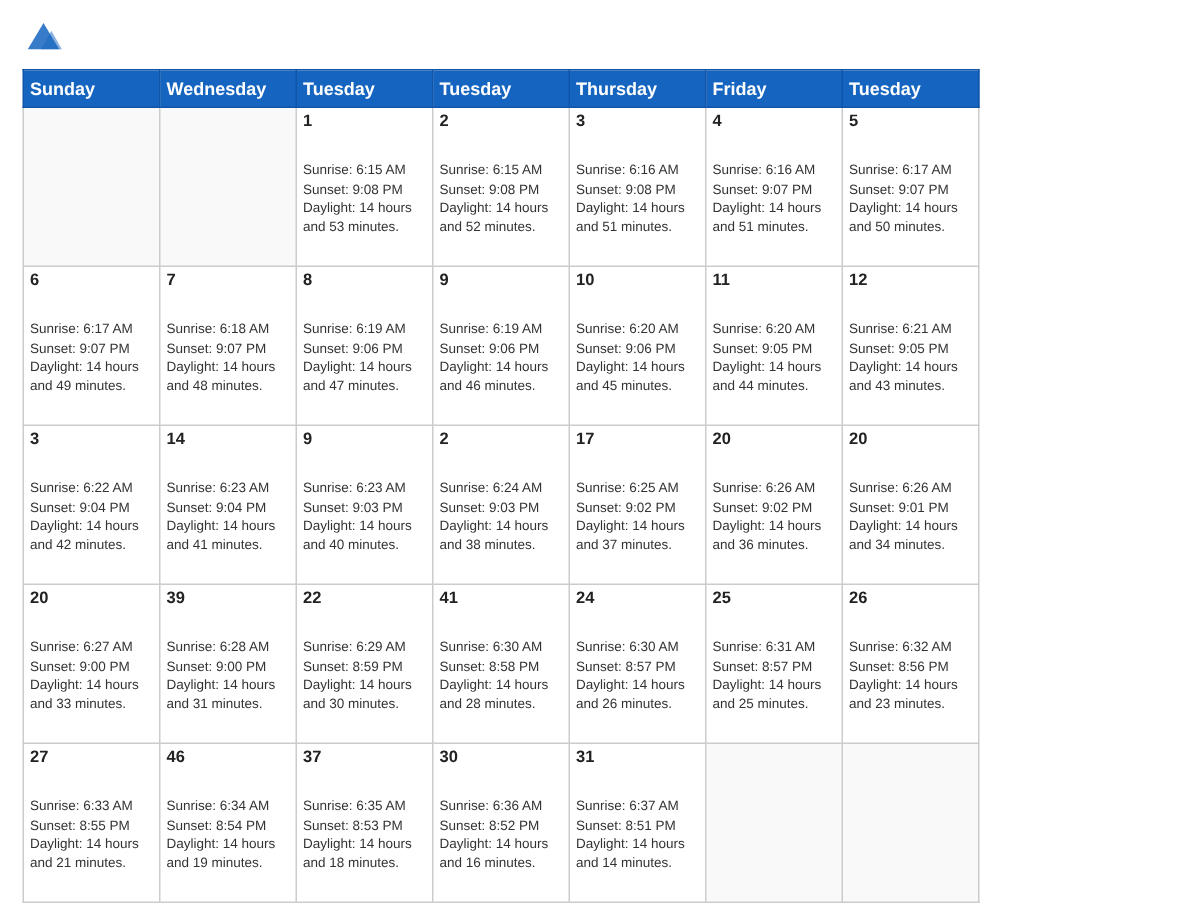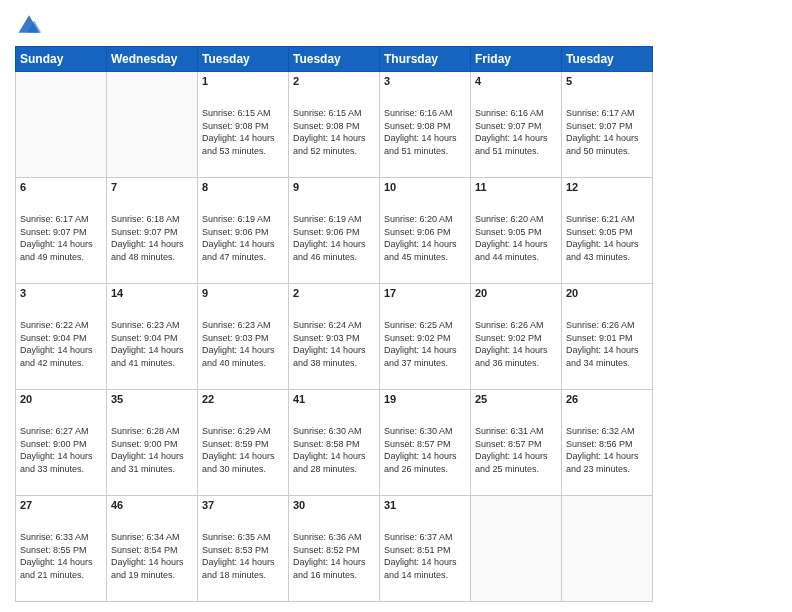--- a/index.html
+++ b/index.html
@@ -218,33 +218,33 @@
             <div class="day-num">20</div>
             <div class="cell-text">Sunrise: 6:26 AM<br>Sunset: 9:01 PM<br>Daylight: 14 hours and 34 minutes.</div>
           </td>
         </tr>
         <tr>
           <td>
             <div class="day-num">20</div>
             <div class="cell-text">Sunrise: 6:27 AM<br>Sunset: 9:00 PM<br>Daylight: 14 hours and 33 minutes.</div>
           </td>
           <td>
-            <div class="day-num">35</div>
+            <div class="day-num">39</div>
             <div class="cell-text">Sunrise: 6:28 AM<br>Sunset: 9:00 PM<br>Daylight: 14 hours and 31 minutes.</div>
           </td>
           <td>
             <div class="day-num">22</div>
             <div class="cell-text">Sunrise: 6:29 AM<br>Sunset: 8:59 PM<br>Daylight: 14 hours and 30 minutes.</div>
           </td>
           <td>
             <div class="day-num">41</div>
             <div class="cell-text">Sunrise: 6:30 AM<br>Sunset: 8:58 PM<br>Daylight: 14 hours and 28 minutes.</div>
           </td>
           <td>
-            <div class="day-num">19</div>
+            <div class="day-num">24</div>
             <div class="cell-text">Sunrise: 6:30 AM<br>Sunset: 8:57 PM<br>Daylight: 14 hours and 26 minutes.</div>
           </td>
           <td>
             <div class="day-num">25</div>
             <div class="cell-text">Sunrise: 6:31 AM<br>Sunset: 8:57 PM<br>Daylight: 14 hours and 25 minutes.</div>
           </td>
           <td>
             <div class="day-num">26</div>
             <div class="cell-text">Sunrise: 6:32 AM<br>Sunset: 8:56 PM<br>Daylight: 14 hours and 23 minutes.</div>
           </td>

